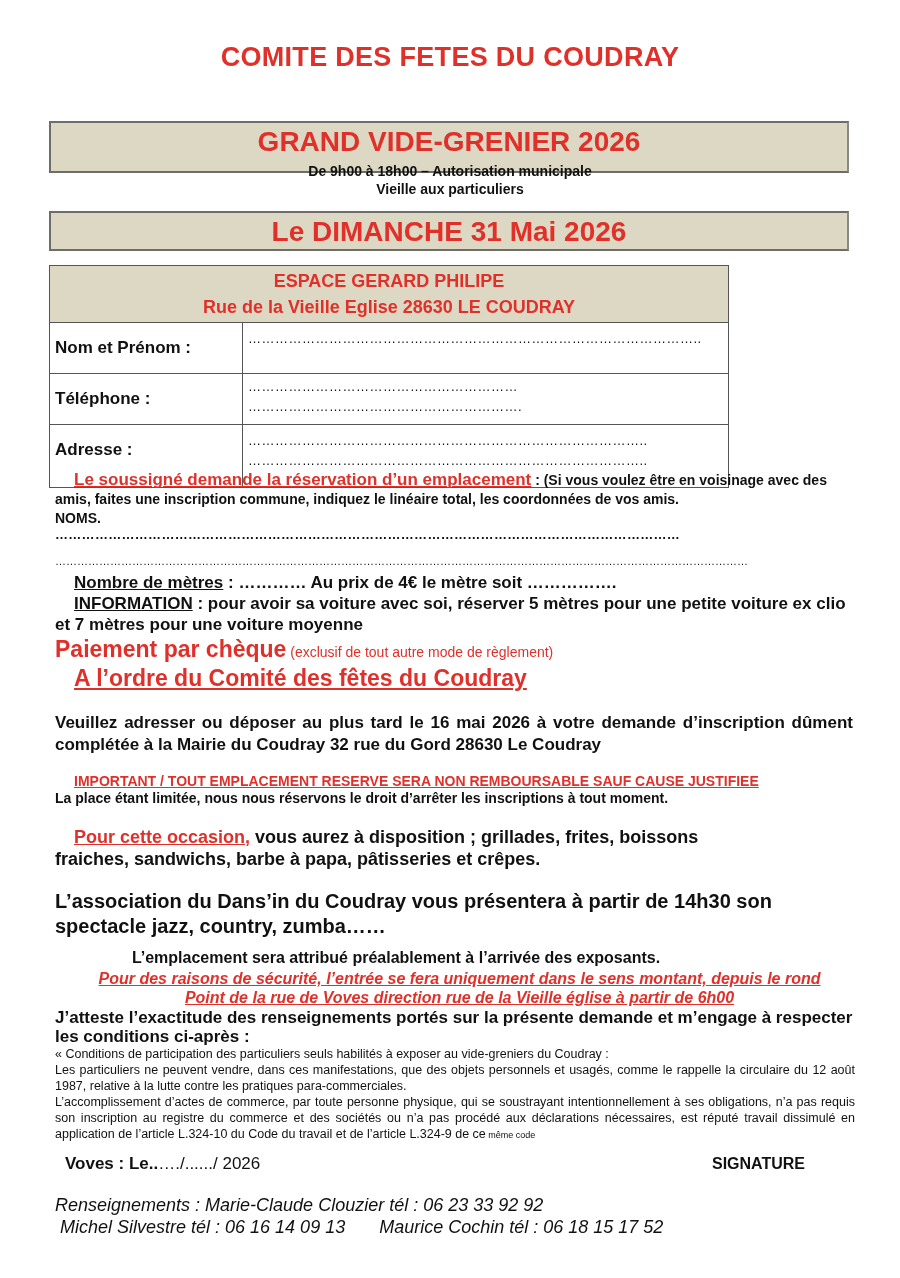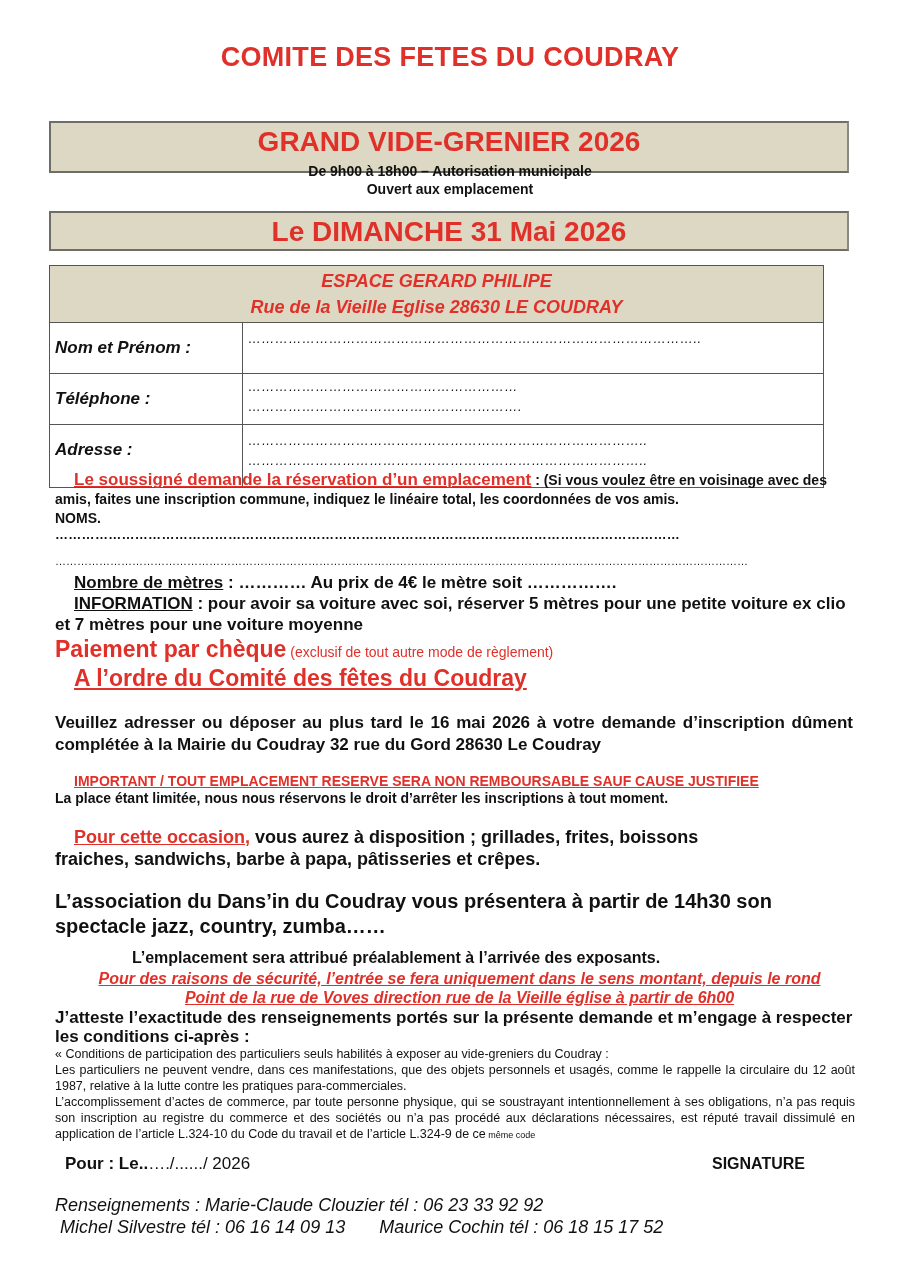--- a/index.html
+++ b/index.html
@@ -8,21 +8,21 @@
     .red { color: #e0302a; }
     .abs { position: absolute; }
 
     #title { top: 42px; left: 0; width: 900px; text-align: center; font-weight: bold; font-size: 27px; letter-spacing: 0.3px; }
 
     .banner { left: 49px; width: 800px; background: #dcd8c4; border: 2px solid #6e6d68; border-right-color:#8a8984; text-align: center; font-weight: bold; }
     #banner1 { top: 121px; height: 52px; font-size: 28px; line-height: 38px; }
     #sub1 { top: 162px; left: 0; width: 900px; text-align: center; font-weight: bold; font-size: 14px; line-height: 18px; }
     #banner2 { top: 211px; height: 40px; font-size: 28px; line-height: 38px; }
 
-    #formtable { top: 265px; left: 49px; width: 775px; border: 1.5px solid #555; border-collapse: collapse; font-style: italic; }
+    #formtable { top: 265px; left: 49px; width: 680px; border: 1.5px solid #555; border-collapse: collapse; }
     #formtable td { border: 1.5px solid #555; vertical-align: top; }
     .venue { background: #dcd8c4; text-align: center; font-weight: bold; font-size: 18px; line-height: 26px; padding: 2px 0; }
     .lbl { width: 193px; font-weight: bold; font-size: 17px; padding: 15px 5px; }
     .dots { font-size: 13px; padding: 6px 5px; letter-spacing: 0.5px; line-height: 20px; }
 
     .blk { left: 55px; width: 800px; font-weight: bold; }
     .u { text-decoration: underline; margin-left: 19px; }
     #reserve { top: 470px; font-size: 14px; line-height: 19px; }
     #reserve .big { font-size: 17px; }
     #dots1 { top: 527px; font-size: 13px; letter-spacing: 0.3px; }
@@ -48,21 +48,21 @@
     #contacts2 .gap { display: inline-block; width: 34px; }
   </style>
 </head>
 <body>
 
 <div id="title" class="abs red">COMITE DES FETES DU COUDRAY</div>
 
 <div id="banner1" class="abs banner red">GRAND VIDE-GRENIER 2026</div>
 <div id="sub1" class="abs">
   <div>De 9h00 à 18h00 – Autorisation municipale</div>
-  <div>Ouvert aux emplacement</div>
+  <div>Vieille aux particuliers</div>
 </div>
 <div id="banner2" class="abs banner red">Le DIMANCHE 31 Mai 2026</div>
 
 <table id="formtable" class="abs">
   <tbody>
       <tr>
     <td colspan="2" class="venue red">
       <div>ESPACE GERARD PHILIPE</div>
       <div>Rue de la Vieille Eglise 28630 LE COUDRAY</div>
     </td>
@@ -128,20 +128,20 @@
 
 <div id="atteste" class="abs blk">J’atteste l’exactitude des renseignements portés sur la présente demande et m’engage à respecter les conditions ci-après :</div>
 
 <div id="conditions" class="abs">
   <div>« Conditions de participation des particuliers seuls habilités à exposer au vide-greniers du Coudray :</div>
   <div>Les particuliers ne peuvent vendre, dans ces manifestations, que des objets personnels et usagés, comme le rappelle la circulaire du 12 août 1987, relative à la lutte contre les pratiques para-commerciales.</div>
   <div><span>L’accomplissement d’actes de commerce, par toute personne physique, qui se soustrayant intentionnellement à ses obligations, n’a pas requis son inscription au registre du commerce et des sociétés ou n’a pas procédé aux déclarations nécessaires, est réputé travail dissimulé en application de l’article L.324-10 du Code du travail et de l’article L.324-9 de ce</span><span class="tiny"> même code</span></div>
 </div>
 
 <div id="date" class="abs">
-  <b>Pour : Le..</b><span>…./....../ 2026</span>
+  <b>Voves : Le..</b><span>…./....../ 2026</span>
 </div>
 <div id="signature" class="abs">SIGNATURE</div>
 
 <div id="contacts1" class="abs">Renseignements : Marie-Claude Clouzier tél : 06 23 33 92 92</div>
 <div id="contacts2" class="abs">
   <span>Michel Silvestre tél : 06 16 14 09 13</span><span class="gap"></span><span>Maurice Cochin tél : 06 18 15 17 52</span>
 </div>
 
 </body></html>

